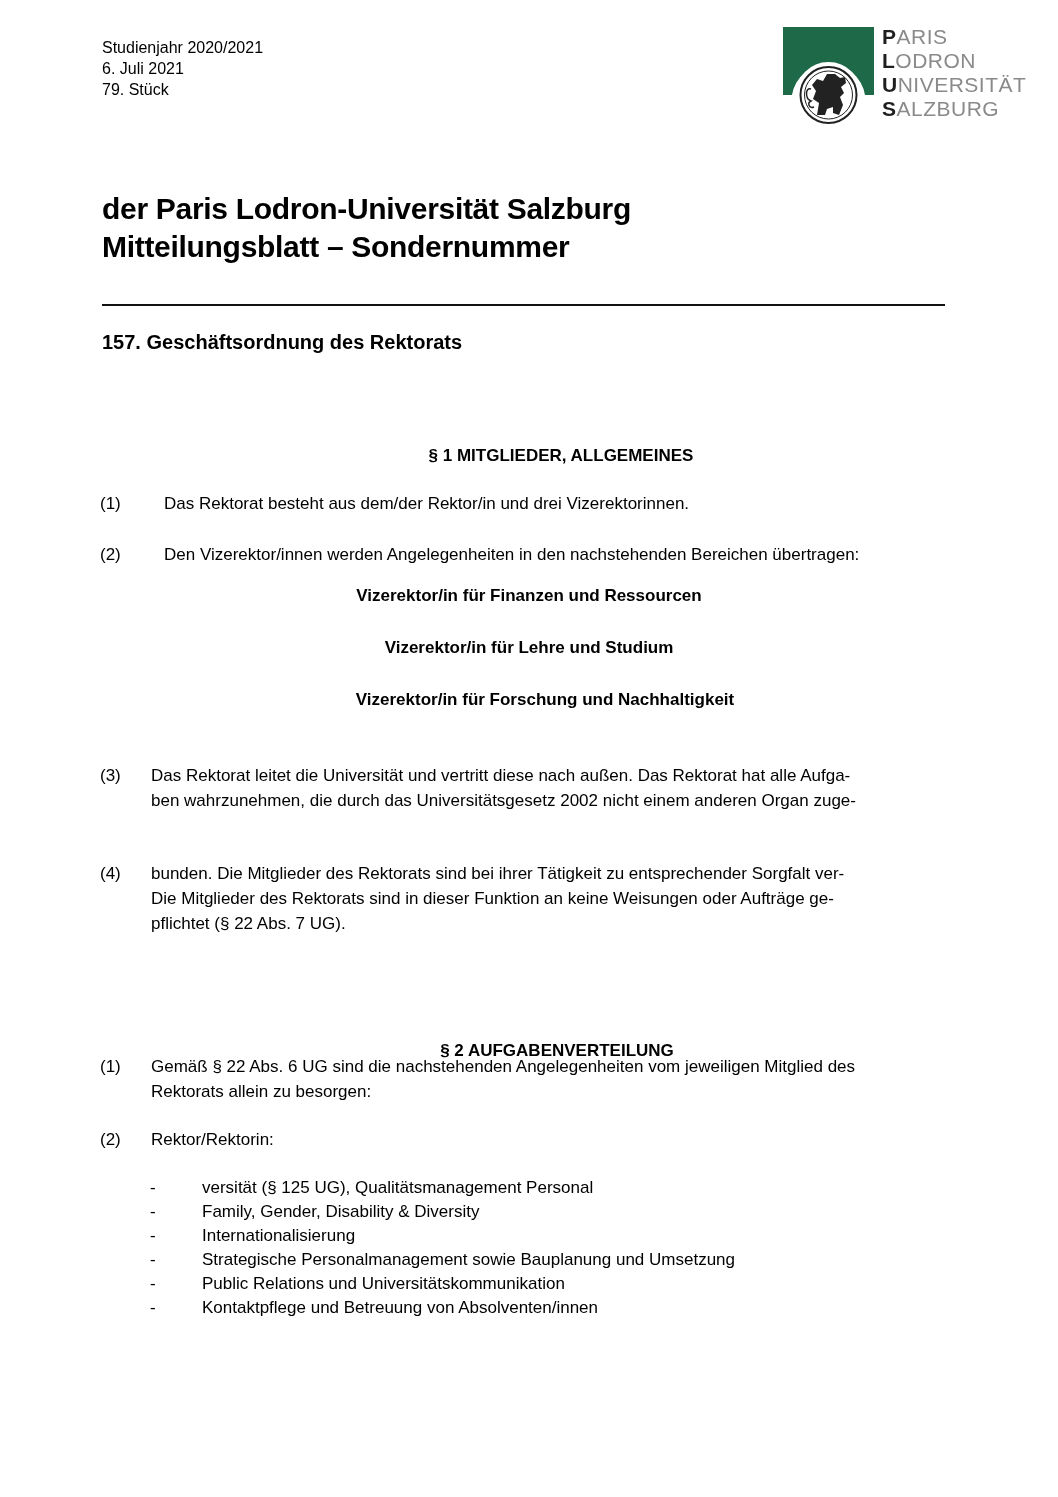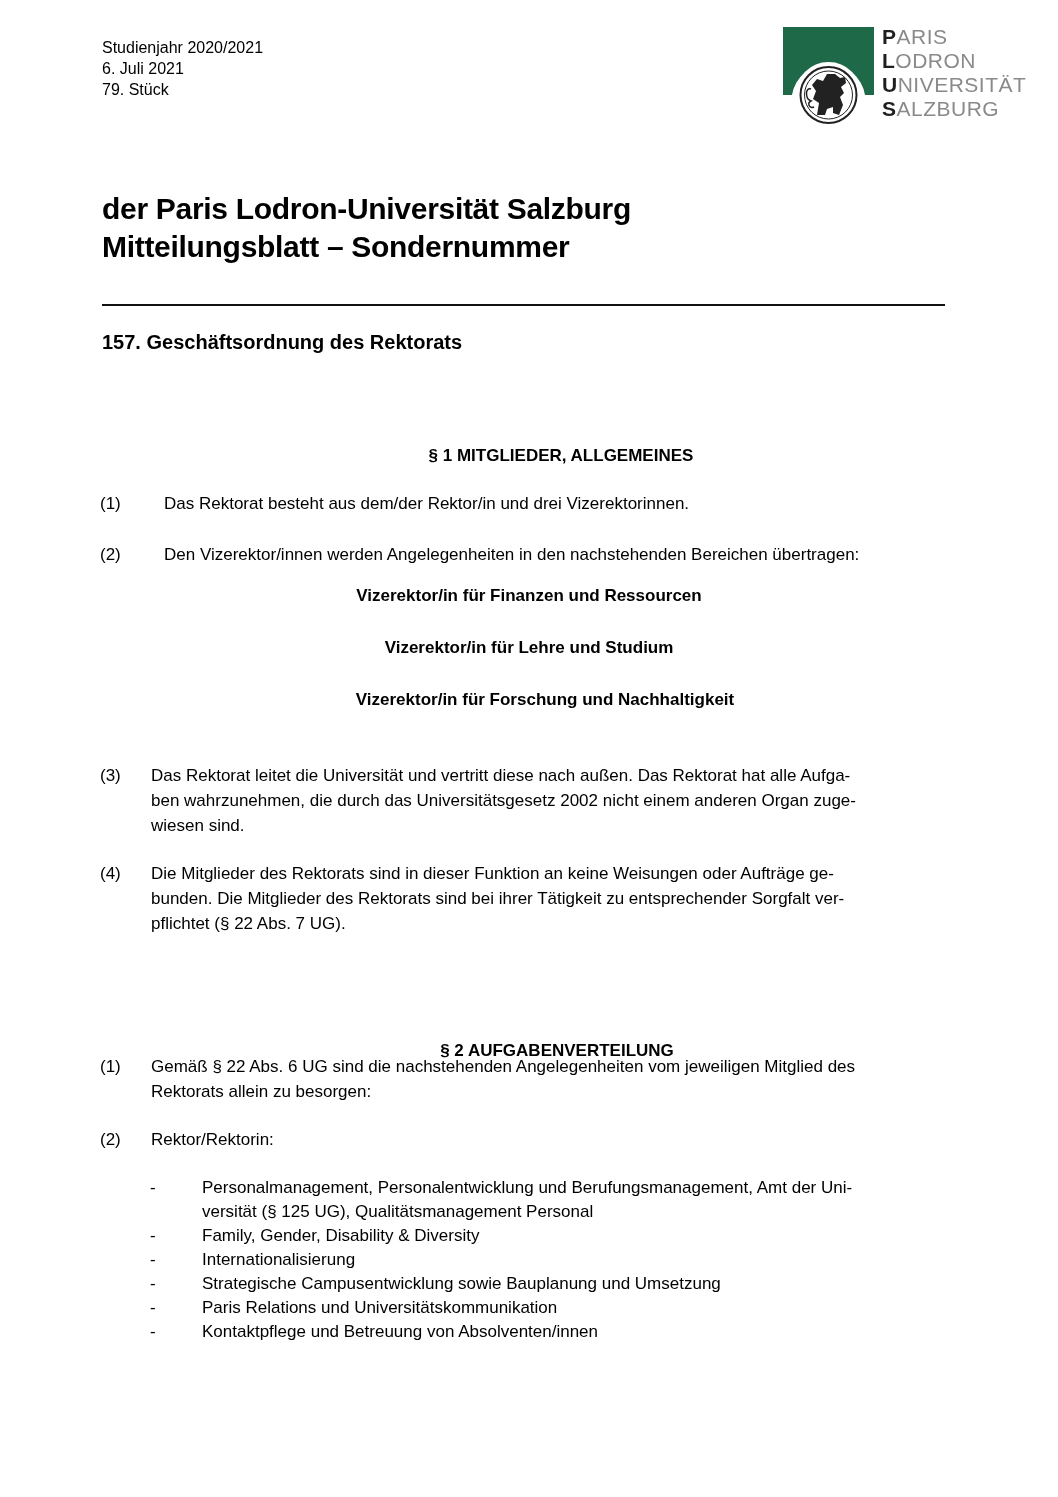--- a/index.html
+++ b/index.html
@@ -83,29 +83,28 @@
 
 <div class="abs center-bold" style="top:586px;">Vizerektor/in für Finanzen und Ressourcen</div>
 <div class="abs center-bold" style="top:638px;">Vizerektor/in für Lehre und Studium</div>
 <div class="abs center-bold" style="top:690px;padding-left:16px;">Vizerektor/in für Forschung und Nachhaltigkeit</div>
 
 <div class="abs para std" style="top:763px;">
   <span class="num">(3)</span>
   <span class="txt">
     <span class="line">Das Rektorat leitet die Universität und vertritt diese nach außen. Das Rektorat hat alle Aufga-</span>
     <span class="line">ben wahrzunehmen, die durch das Universitätsgesetz 2002 nicht einem anderen Organ zuge-</span>
-    <span class="line">wiesen sind.</span>
   </span>
 </div>
 
 <div class="abs para std" style="top:861px;">
   <span class="num">(4)</span>
   <span class="txt">
+    <span class="line">bunden. Die Mitglieder des Rektorats sind bei ihrer Tätigkeit zu entsprechender Sorgfalt ver-</span>
     <span class="line">Die Mitglieder des Rektorats sind in dieser Funktion an keine Weisungen oder Aufträge ge-</span>
-    <span class="line">bunden. Die Mitglieder des Rektorats sind bei ihrer Tätigkeit zu entsprechender Sorgfalt ver-</span>
     <span class="line">pflichtet (§ 22 Abs. 7 UG).</span>
   </span>
 </div>
 
 <div class="abs heading" style="top:1041px;padding-left:28px;">§ 2 AUFGABENVERTEILUNG</div>
 
 <div class="abs para std" style="top:1054px;">
   <span class="num">(1)</span>
   <span class="txt">
     <span class="line">Gemäß § 22 Abs. 6 UG sind die nachstehenden Angelegenheiten vom jeweiligen Mitglied des</span>
@@ -116,36 +115,35 @@
 <div class="abs para std" style="top:1127px;">
   <span class="num">(2)</span>
   <span class="txt">
     <span class="line">Rektor/Rektorin:</span>
   </span>
 </div>
 
 <div class="abs list" style="top:1176px;">
   <div class="item">
     <span class="dash">-</span>
-    <span class="line">Personalmanagement, Personalentwicklung und Berufungsmanagement, Amt der Uni-</span>
     <span class="line">versität (§ 125 UG), Qualitätsmanagement Personal</span>
   </div>
   <div class="item">
     <span class="dash">-</span>
     <span class="line">Family, Gender, Disability &amp; Diversity</span>
   </div>
   <div class="item">
     <span class="dash">-</span>
     <span class="line">Internationalisierung</span>
   </div>
   <div class="item">
     <span class="dash">-</span>
-    <span class="line">Strategische Campusentwicklung sowie Bauplanung und Umsetzung</span>
+    <span class="line">Strategische Personalmanagement sowie Bauplanung und Umsetzung</span>
   </div>
   <div class="item">
     <span class="dash">-</span>
-    <span class="line">Paris Relations und Universitätskommunikation</span>
+    <span class="line">Public Relations und Universitätskommunikation</span>
   </div>
   <div class="item">
     <span class="dash">-</span>
     <span class="line">Kontaktpflege und Betreuung von Absolventen/innen</span>
   </div>
 </div>
 
 </body></html>

